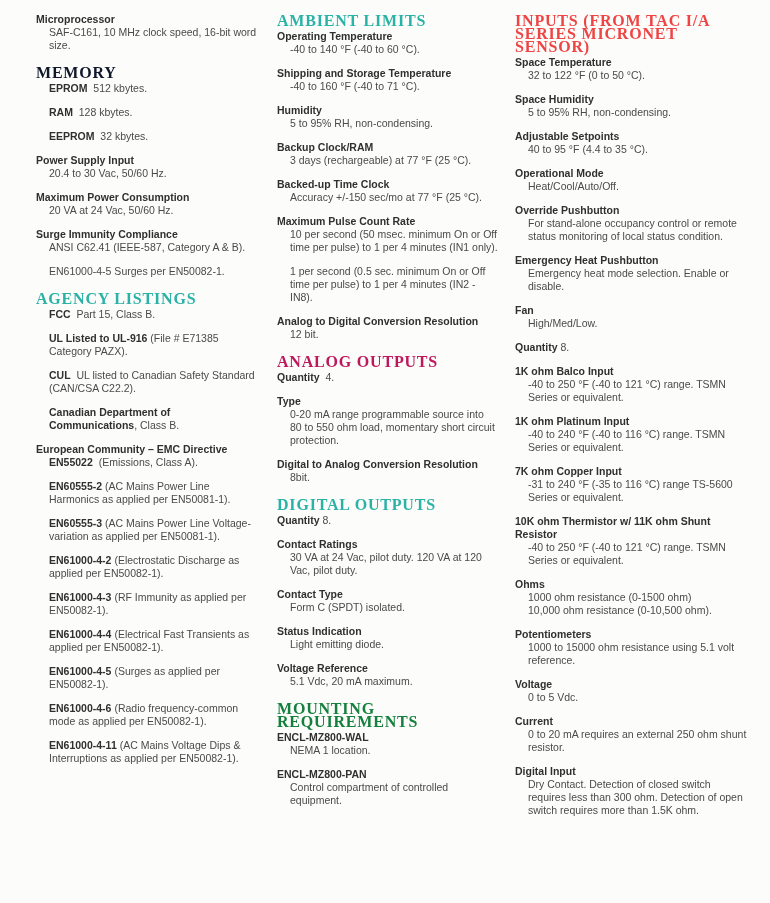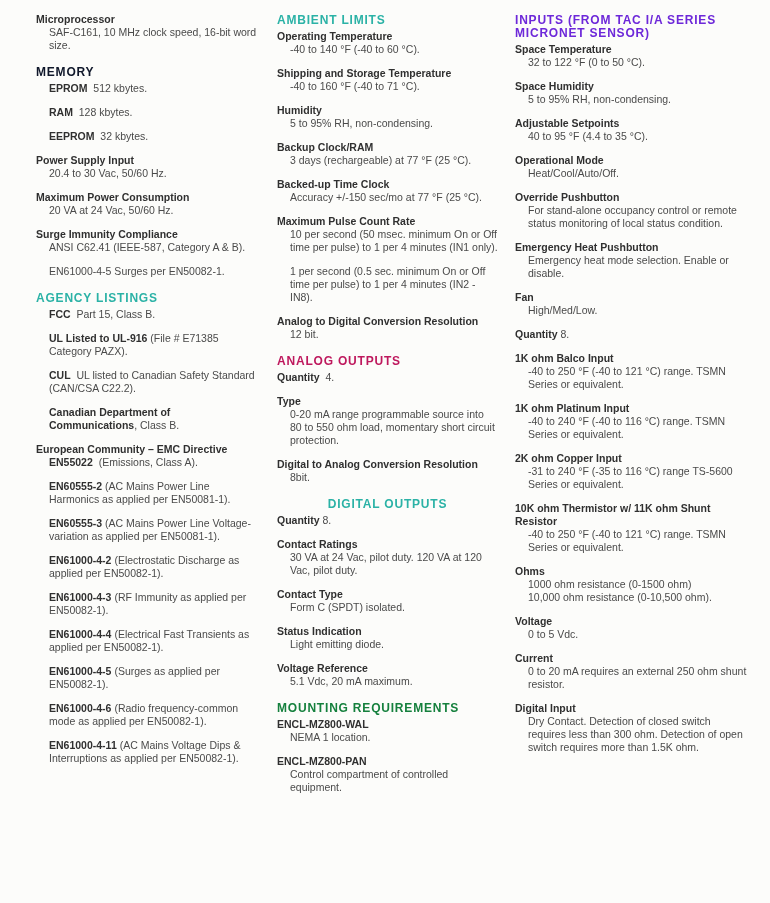--- a/index.html
+++ b/index.html
@@ -19,24 +19,25 @@
     overflow: hidden;
     font-size: 10.5px;
     line-height: 13px;
   }
   .column { flex: 0 0 auto; }
   .column:nth-child(1) { width: 224px; }
   .column:nth-child(2) { width: 221px; }
   .column:nth-child(3) { width: 234px; }
 
   .heading {
-    font-size: 12px;
+    font-size: 16px;
     font-weight: 700;
     letter-spacing: 0.8px;
     margin: 14px 0 0 0;
+    font-family: Liberation Serif, serif;
   }
   .section:first-child > .heading:first-child { margin-top: 1px; }
 
   .item { margin-top: 11px; }
   .heading + .item { margin-top: 3px; }
   .section:first-child > .item:first-child { margin-top: 0; }
 
   .label { font-weight: 700; color: #303030; }
   .para { padding-left: 13px; white-space: pre-line; }
   .para.flush { padding-left: 0; }
@@ -152,21 +153,21 @@
         <div class="item">
           <div class="label">Type</div>
           <div class="para">0-20 mA range programmable source into 80 to 550 ohm load, momentary short circuit protection.</div>
         </div>
         <div class="item">
           <div class="label">Digital to Analog Conversion Resolution</div>
           <div class="para">8bit.</div>
         </div>
       </div>
       <div class="section">
-        <div class="heading" style="color: rgb(43, 178, 166); text-align: center;">DIGITAL OUTPUTS</div>
+        <div class="heading" style="color: rgb(43, 178, 166);">DIGITAL OUTPUTS</div>
         <div class="item">
           <div class="para flush"><span class="term">Quantity</span> 8.</div>
         </div>
         <div class="item">
           <div class="label">Contact Ratings</div>
           <div class="para">30 VA at 24 Vac, pilot duty. 120 VA at 120 Vac, pilot duty.</div>
         </div>
         <div class="item">
           <div class="label">Contact Type</div>
           <div class="para">Form C (SPDT) isolated.</div>
@@ -187,21 +188,21 @@
           <div class="para">NEMA 1 location.</div>
         </div>
         <div class="item">
           <div class="label">ENCL-MZ800-PAN</div>
           <div class="para">Control compartment of controlled equipment.</div>
         </div>
       </div>
     </div>
     <div class="column">
       <div class="section">
-        <div class="heading" style="color: #6d28d9;">INPUTS (FROM TAC I/A SERIES MICRONET SENSOR)</div>
+        <div class="heading" style="color: #ef4444;">INPUTS (FROM TAC I/A SERIES MICRONET SENSOR)</div>
         <div class="item">
           <div class="label">Space Temperature</div>
           <div class="para">32 to 122 °F (0 to 50 °C).</div>
         </div>
         <div class="item">
           <div class="label">Space Humidity</div>
           <div class="para">5 to 95% RH, non-condensing.</div>
         </div>
         <div class="item">
           <div class="label">Adjustable Setpoints</div>
@@ -230,33 +231,37 @@
         </div>
         <div class="item">
           <div class="label">1K ohm Balco Input</div>
           <div class="para">-40 to 250 °F (-40 to 121 °C) range. TSMN Series or equivalent.</div>
         </div>
         <div class="item">
           <div class="label">1K ohm Platinum Input</div>
           <div class="para">-40 to 240 °F (-40 to 116 °C) range. TSMN Series or equivalent.</div>
         </div>
         <div class="item">
-          <div class="label">2K ohm Copper Input</div>
+          <div class="label">7K ohm Copper Input</div>
           <div class="para">-31 to 240 °F (-35 to 116 °C) range TS-5600 Series or equivalent.</div>
         </div>
         <div class="item">
           <div class="label">10K ohm Thermistor w/ 11K ohm  Shunt Resistor</div>
           <div class="para">-40 to 250 °F (-40 to 121 °C) range. TSMN Series or equivalent.</div>
         </div>
         <div class="item">
           <div class="label">Ohms</div>
           <div class="para">1000 ohm resistance (0-1500 ohm)
 10,000 ohm resistance (0-10,500 ohm).</div>
         </div>
         <div class="item">
+          <div class="label">Potentiometers</div>
+          <div class="para">1000 to 15000 ohm resistance using 5.1 volt reference.</div>
+        </div>
+        <div class="item">
           <div class="label">Voltage</div>
           <div class="para">0 to 5 Vdc.</div>
         </div>
         <div class="item">
           <div class="label">Current</div>
           <div class="para">0 to 20 mA requires an external 250 ohm shunt resistor.</div>
         </div>
         <div class="item">
           <div class="label">Digital Input</div>
           <div class="para">Dry Contact. Detection of closed switch requires less than 300 ohm. Detection of open switch requires more than 1.5K ohm.</div>

